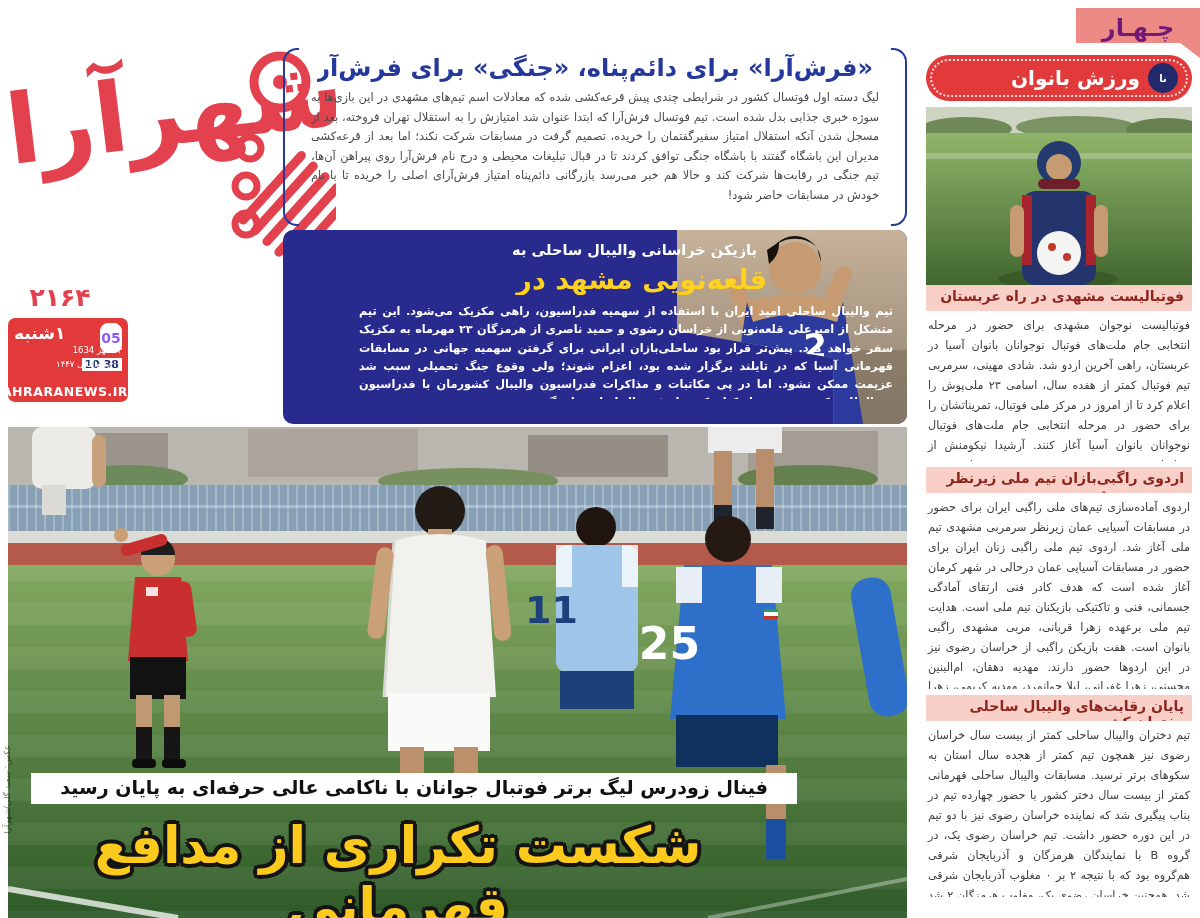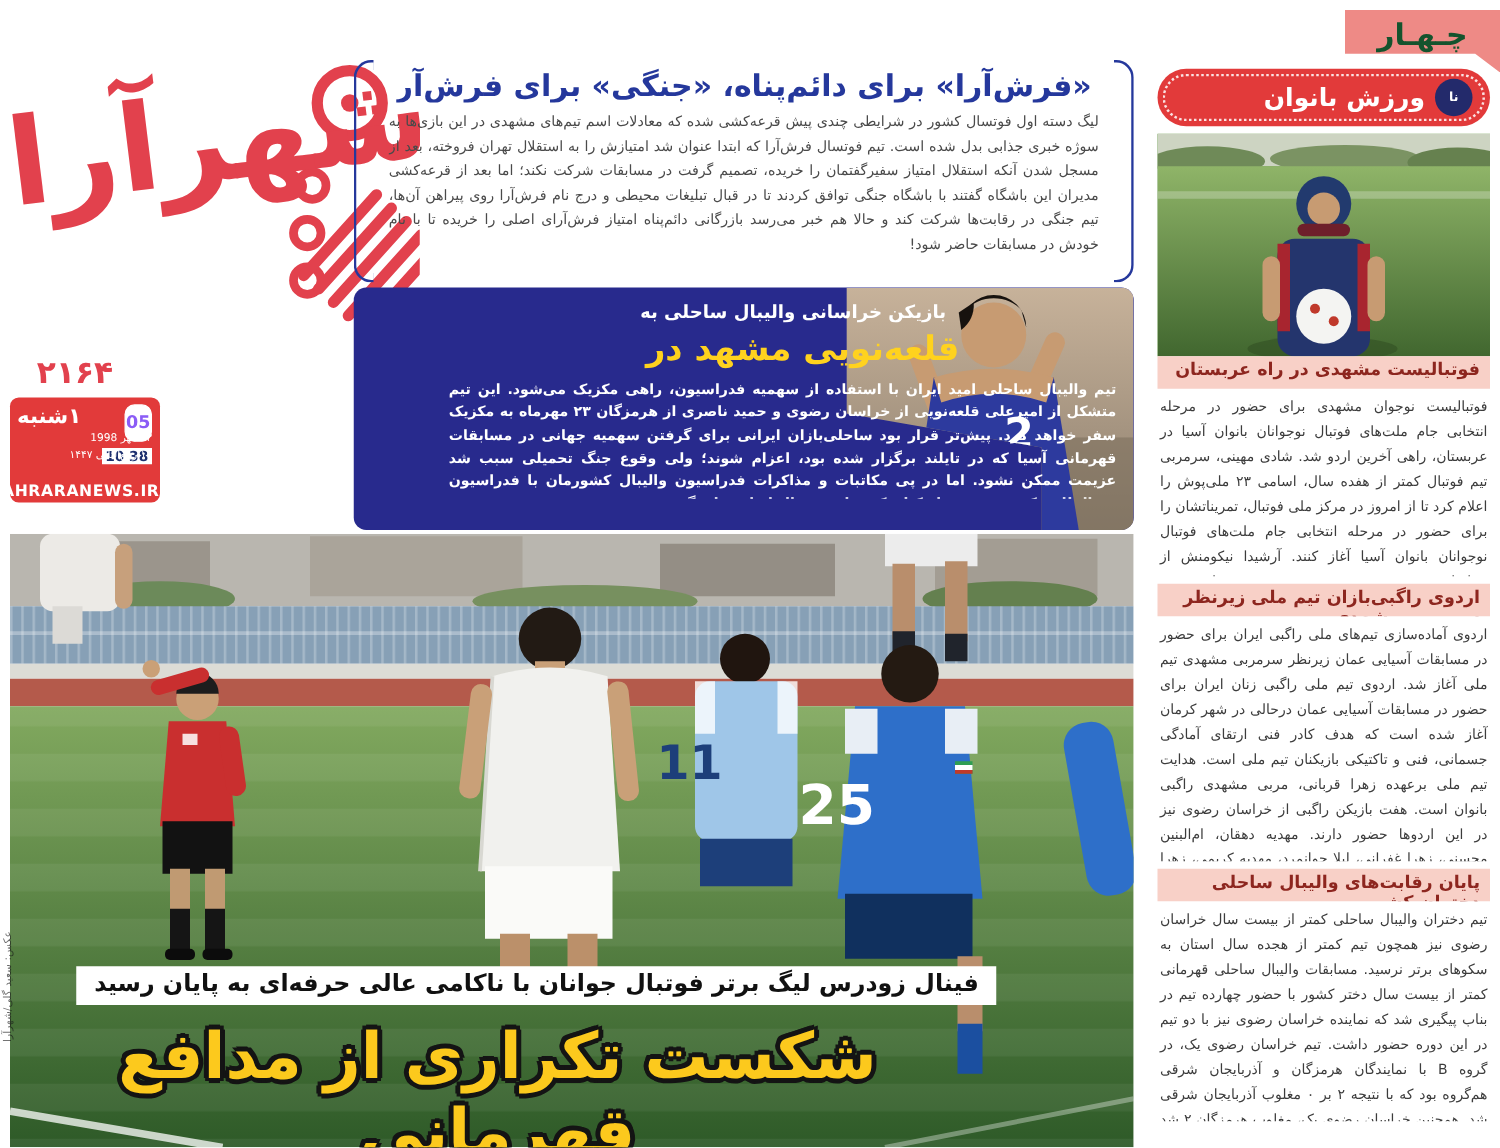--- a/index.html
+++ b/index.html
@@ -2,21 +2,21 @@
 <html dir="rtl" lang="fa"><head>
 <meta charset="utf-8">
 <style>
   * { margin:0; padding:0; box-sizing:border-box; }
   html,body { background:#ffffff; }
   body { font-family:"DejaVu Sans", sans-serif; }
   .page { position:relative; width:1200px; height:918px; background:#fff; overflow:hidden; direction:rtl; }
 
   
   .page-tab { position:absolute; top:8px; right:0; width:124px; height:50px;
-    background:#ee8a86; color:#14532d; font-weight:bold; font-size:24px;
+    background:#ee8a86; color:#701a75; font-weight:bold; font-size:24px;
     display:flex; align-items:flex-start; justify-content:center; padding-top:6px;
     clip-path:polygon(0 0,100% 0,100% 100%,84% 70%,0 70%); }
 
   
   .right-col { position:absolute; top:55px; right:8px; width:266px; }
   .ws-banner { height:46px; background:#e23a3a; border-radius:23px; padding:4px; margin-bottom:6px; }
   .ws-banner-inner { height:100%; border:2px dotted rgba(255,255,255,.85); border-radius:19px;
     display:flex; align-items:center; gap:8px; padding:0 8px; }
   .ws-icon { width:30px; height:30px; border-radius:50%; background:#232a6b; color:#fff;
     display:flex; align-items:center; justify-content:center; font-size:10px; font-weight:bold; flex:0 0 auto; }
@@ -70,21 +70,21 @@
   .v-kicker { position:relative; z-index:2; text-align:center; font-weight:bold; font-size:14.5px;
     margin:12px 150px 0 230px; white-space:nowrap; overflow:hidden; }
   .v-headline { position:relative; z-index:2; text-align:center; color:#ffd21e; font-weight:900;
     font-size:27px; margin:6px 140px 8px 230px; white-space:nowrap; overflow:hidden; }
   .v-body { position:relative; z-index:2; margin:2px 14px 0 14px; padding-left:62px;
     font-size:11.3px; line-height:1.62; text-align:justify; font-weight:bold; height:96px; overflow:hidden; }
 
   
   .main-photo { position:absolute; top:427px; left:8px; width:899px; height:549px; overflow:hidden; }
   .mp-kicker { position:absolute; top:346px; right:110px; background:#ffffff; color:#111;
-    font-weight:bold; font-size:19px; padding:3px 14px 6px; white-space:nowrap; }
+    font-weight:bold; font-size:19px; padding:3px 29px 6px; white-space:nowrap; }
   .mp-headline { position:absolute; top:388px; left:0; width:780px; text-align:center;
     color:#fcc91d; font-weight:900; font-size:51px; line-height:1.2;
     text-shadow:3px 3px 0 #141414, -3px 3px 0 #141414, 3px -3px 0 #141414, -3px -3px 0 #141414,
       0 4px 0 #141414, 0 -4px 0 #141414, 4px 0 0 #141414, -4px 0 0 #141414; }
   .photo-credit { position:absolute; top:745px; left:2px; color:rgba(25,25,25,.65); font-size:8.5px;
     writing-mode:vertical-rl; transform:rotate(180deg); letter-spacing:1px; }
 
   svg { display:block; }
 </style>
 </head>
@@ -165,21 +165,21 @@
 
   <div class="issue-no">۲۱۶۴</div>
 
   <div class="date-box">
     <div class="date-top">
       <div class="day-pill">05</div>
       <div class="day-name">۱شنبه</div>
     </div>
     <div class="gregorian">38 10</div>
     <div class="hijri-lines">
-      <div>۱۳ مهر 1998</div>
+      <div>۱۳ مهر 1634</div>
       <div>۱۲ ربیع‌الثانی ۱۴۴۷</div>
     </div>
     <div class="site-url">SHAHRARANEWS.IR</div>
   </div>
 
   <div class="futsal">
     <div class="bracket r"></div>
     <div class="bracket l"></div>
     <div class="futsal-headline">«فرش‌آرا» برای دائم‌پناه، «جنگی» برای فرش‌آرا!</div>
     <div class="futsal-body">لیگ دسته اول فوتسال کشور در شرایطی چندی پیش قرعه‌کشی شده که معادلات اسم تیم‌های مشهدی در این بازی‌ها به سوژه خبری جذابی بدل شده است. تیم فوتسال فرش‌آرا که ابتدا عنوان شد امتیازش را به استقلال تهران فروخته، بعد از مسجل شدن آنکه استقلال امتیاز سفیرگفتمان را خریده، تصمیم گرفت در مسابقات شرکت نکند؛ اما بعد از قرعه‌کشی مدیران این باشگاه گفتند با باشگاه جنگی توافق کردند تا در قبال تبلیغات محیطی و درج نام فرش‌آرا روی پیراهن آن‌ها، تیم جنگی در رقابت‌ها شرکت کند و حالا هم خبر می‌رسد بازرگانی دائم‌پناه امتیاز فرش‌آرای اصلی را خریده تا با نام خودش در مسابقات حاضر شود!</div>

